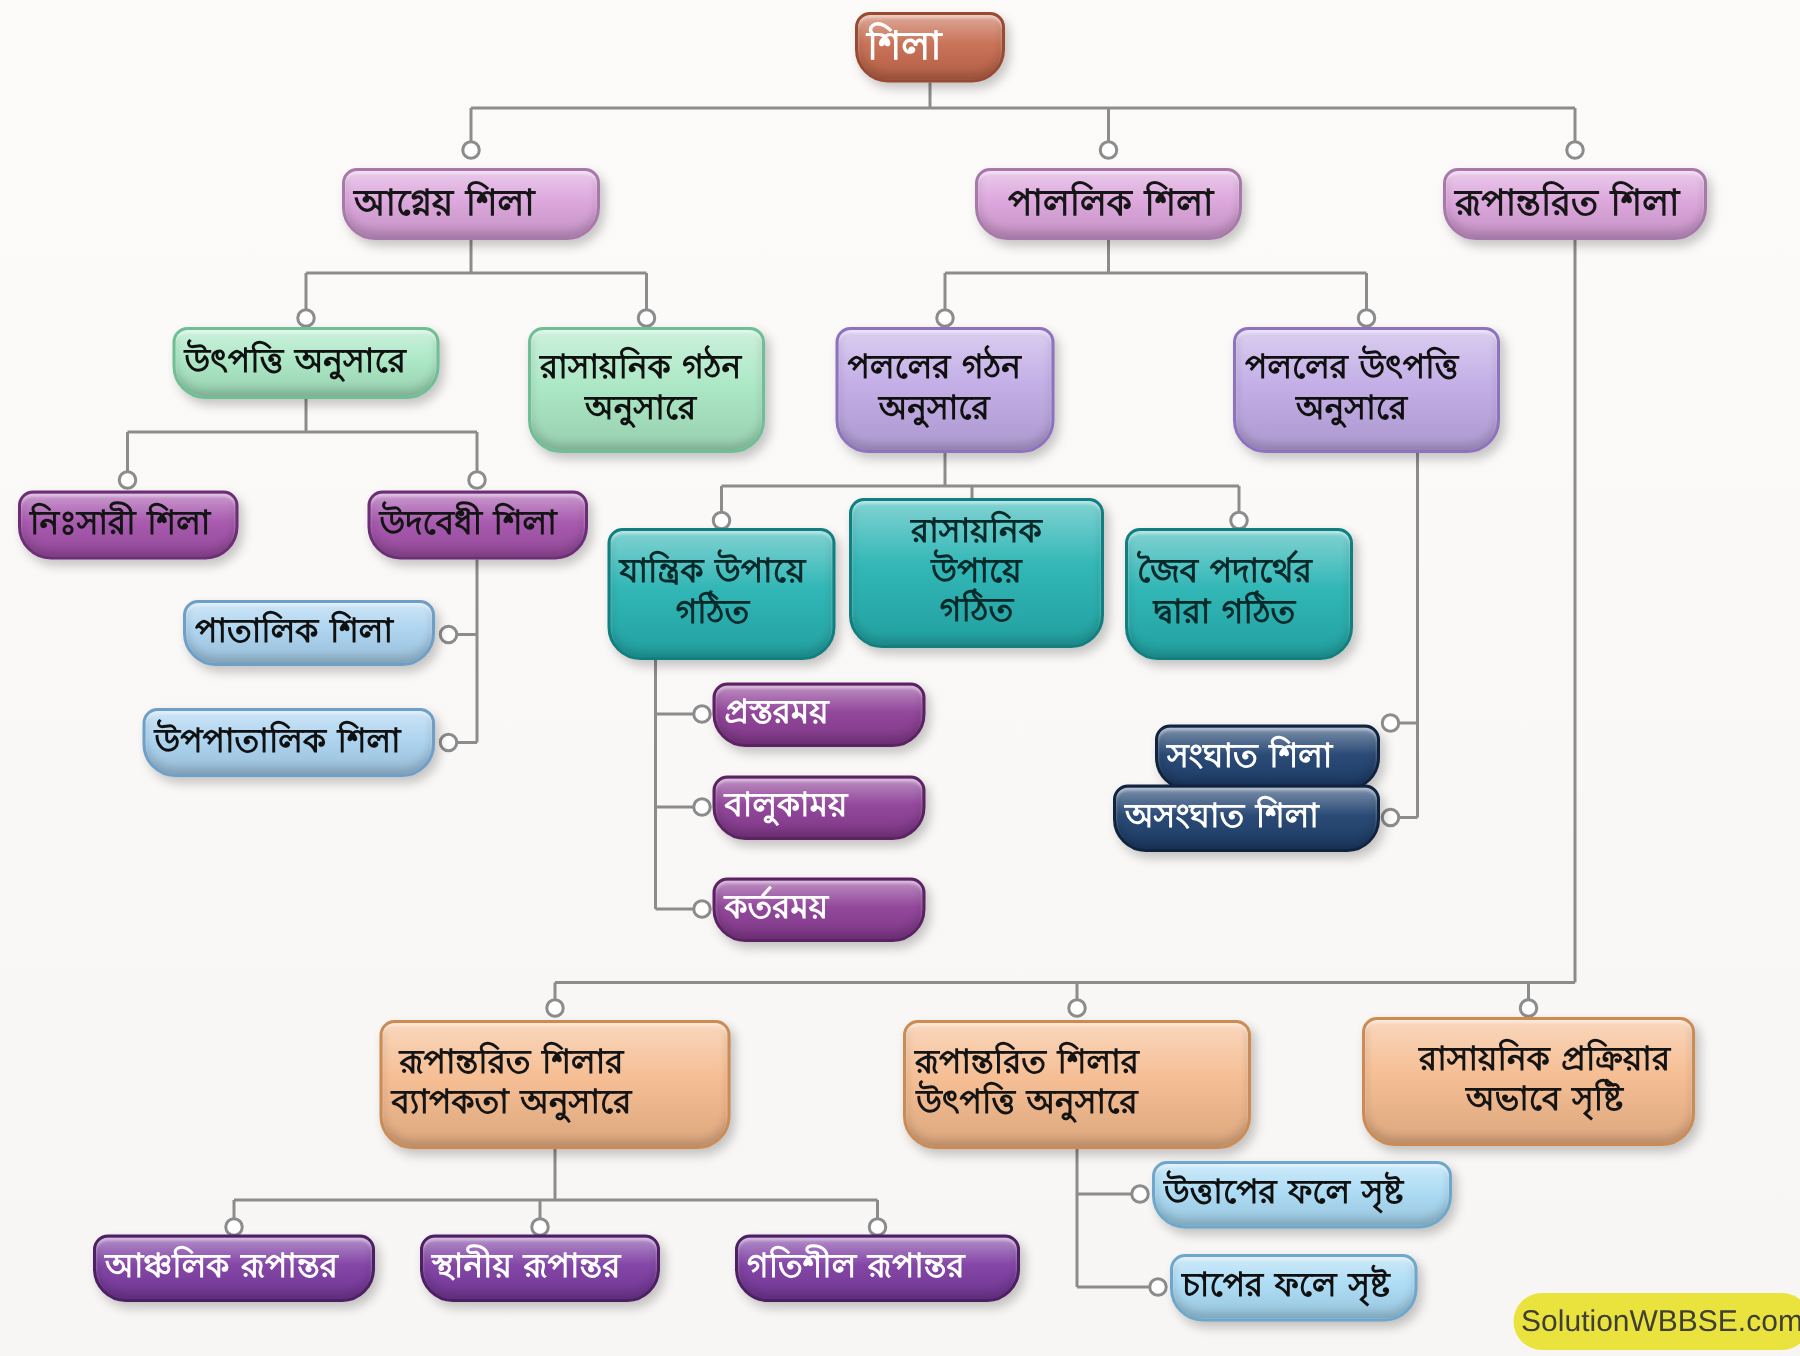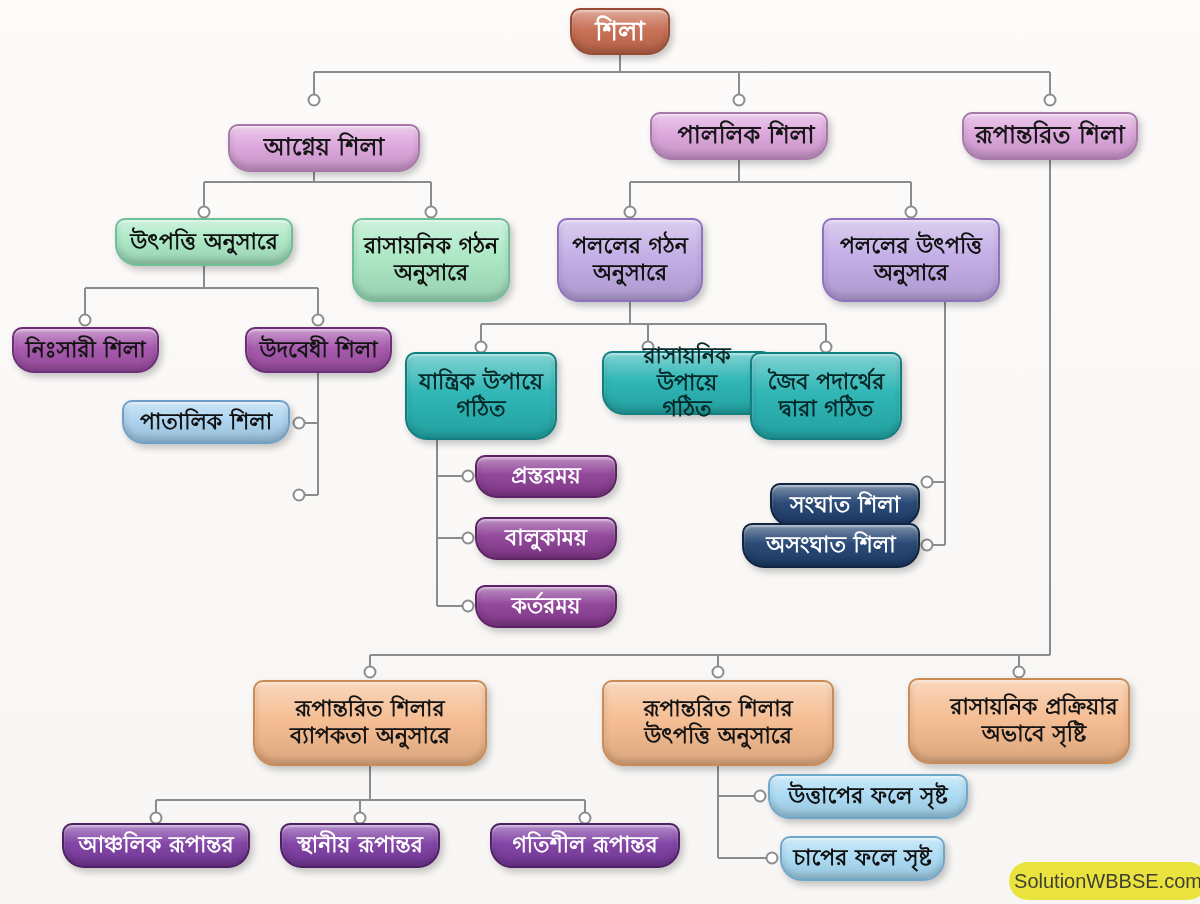--- a/index.html
+++ b/index.html
@@ -7,21 +7,21 @@
     width:1200px;height:904px;overflow:hidden;
     font-family:"DejaVu Sans",sans-serif;
     background:#fbfaf8;
     position:relative;
   }
   #stage{position:relative;width:1200px;height:904px;
     background:linear-gradient(180deg,#fcfbfa 0%,#f7f6f4 100%);}
   #connector-svg{position:absolute;left:0;top:0;z-index:1;}
   .node{
     position:absolute;z-index:2;
-    display:flex;align-items:center;justify-content:center;
+    display:flex;align-items:center;justify-content:flex-start;
     text-align:center;font-weight:bold;
     white-space:pre-line;line-height:1.22;
     border-radius:10px 10px 22px 22px;
     border-style:solid;border-width:2px;
     box-sizing:border-box;
     background-image:linear-gradient(180deg,rgba(255,255,255,.42),rgba(255,255,255,.06) 45%,rgba(0,0,0,.10));
     box-shadow:inset 0 2px 2px rgba(255,255,255,.45), inset 0 -4px 6px rgba(0,0,0,.16), 3px 4px 7px rgba(0,0,0,.22);
     padding:2px 6px;
   }
   #watermark{
@@ -110,36 +110,37 @@
       <circle cx="360" cy="818" r="5.5" fill="#ffffff" stroke="#8c8c8c" stroke-width="2"></circle>
       <circle cx="585" cy="818" r="5.5" fill="#ffffff" stroke="#8c8c8c" stroke-width="2"></circle>
       <circle cx="760" cy="796" r="5.5" fill="#ffffff" stroke="#8c8c8c" stroke-width="2"></circle>
       <circle cx="772" cy="858" r="5.5" fill="#ffffff" stroke="#8c8c8c" stroke-width="2"></circle>
     </svg>
 
   <div id="watermark" style="background-color: rgb(235, 227, 61); color: rgb(63, 63, 53);">
     <span>SolutionWBBSE.com</span>
   </div>
 <div class="node" style="left: 570px; top: 8px; width: 100px; height: 47px; background-color: rgb(198, 106, 78); border-color: rgb(154, 74, 49); color: rgb(255, 255, 255); font-size: 26px;"><span>শিলা</span></div>
-    <div class="node" style="left: 228px; top: 112px; width: 192px; height: 48px; background-color: rgb(219, 163, 219); border-color: rgb(168, 120, 170); color: rgb(22, 22, 22); font-size: 24px; margin-top: 12px;"><span>আগ্নেয় শিলা</span></div>
+    <div class="node" style="left: 228px; top: 112px; width: 172px; height: 48px; background-color: rgb(219, 163, 219); border-color: rgb(168, 120, 170); color: rgb(22, 22, 22); font-size: 24px;"><span>আগ্নেয় শিলা</span></div>
     <div class="node" style="left: 650px; top: 112px; width: 178px; height: 48px; background-color: rgb(219, 163, 219); border-color: rgb(168, 120, 170); color: rgb(22, 22, 22); font-size: 24px; padding-left: 20px;"><span>পাললিক শিলা</span></div>
     <div class="node" style="left: 962px; top: 112px; width: 176px; height: 48px; background-color: rgb(219, 163, 219); border-color: rgb(168, 120, 170); color: rgb(22, 22, 22); font-size: 24px;"><span>রূপান্তরিত শিলা</span></div>
     <div class="node" style="left: 115px; top: 218px; width: 178px; height: 48px; background-color: rgb(168, 231, 195); border-color: rgb(111, 191, 150); color: rgb(16, 16, 16); font-size: 22px;"><span>উৎপত্তি অনুসারে</span></div>
     <div class="node" style="left: 352px; top: 218px; width: 158px; height: 84px; background-color: rgb(168, 231, 195); border-color: rgb(111, 191, 150); color: rgb(16, 16, 16); font-size: 22px;"><span>রাসায়নিক গঠন
 অনুসারে</span></div>
     <div class="node" style="left: 557px; top: 218px; width: 146px; height: 84px; background-color: rgb(192, 170, 229); border-color: rgb(142, 114, 192); color: rgb(16, 16, 16); font-size: 22px;"><span>পললের গঠন
 অনুসারে</span></div>
     <div class="node" style="left: 822px; top: 218px; width: 178px; height: 84px; background-color: rgb(192, 170, 229); border-color: rgb(142, 114, 192); color: rgb(16, 16, 16); font-size: 22px;"><span>পললের উৎপত্তি
 অনুসারে</span></div>
     <div class="node" style="left: 12px; top: 327px; width: 147px; height: 46px; background-color: rgb(163, 81, 170); border-color: rgb(110, 46, 119); color: rgb(20, 20, 20); font-size: 22px;"><span>নিঃসারী শিলা</span></div>
     <div class="node" style="left: 245px; top: 327px; width: 147px; height: 46px; background-color: rgb(163, 81, 170); border-color: rgb(110, 46, 119); color: rgb(20, 20, 20); font-size: 22px;"><span>উদবেধী শিলা</span></div>
     <div class="node" style="left: 122px; top: 400px; width: 168px; height: 44px; background-color: rgb(169, 210, 239); border-color: rgb(109, 159, 201); color: rgb(16, 16, 16); font-size: 22px;"><span>পাতালিক শিলা</span></div>
+    <div class="node" style="left: 95px; top: 472px; width: 195px; height: 46px; background-color: rgb(169, 210, 239); border-color: rgb(109, 159, 201); color: rgb(16, 16, 16); font-size: 22px;"><span>উপপাতালিক শিলা</span></div>
     <div class="node" style="left: 405px; top: 352px; width: 152px; height: 88px; background-color: rgb(38, 178, 178); border-color: rgb(17, 127, 128); color: rgb(6, 42, 42); font-size: 22px;"><span>যান্ত্রিক উপায়ে
 গঠিত</span></div>
-    <div class="node" style="left: 566px; top: 351px; width: 170px; height: 64px; background-color: rgb(38, 178, 178); border-color: rgb(17, 127, 128); color: rgb(6, 42, 42); font-size: 22px; margin-left: 36px;"><span>রাসায়নিক উপায়ে
+    <div class="node" style="left: 566px; top: 332px; width: 170px; height: 100px; background-color: rgb(38, 178, 178); border-color: rgb(17, 127, 128); color: rgb(6, 42, 42); font-size: 22px;"><span>রাসায়নিক উপায়ে
 গঠিত</span></div>
     <div class="node" style="left: 750px; top: 352px; width: 152px; height: 88px; background-color: rgb(38, 178, 178); border-color: rgb(17, 127, 128); color: rgb(6, 42, 42); font-size: 22px;"><span>জৈব পদার্থের
 দ্বারা গঠিত</span></div>
     <div class="node" style="left: 475px; top: 455px; width: 142px; height: 43px; background-color: rgb(140, 61, 149); border-color: rgb(92, 34, 99); color: rgb(255, 255, 255); font-size: 22px;"><span>প্রস্তরময়</span></div>
     <div class="node" style="left: 475px; top: 517px; width: 142px; height: 43px; background-color: rgb(140, 61, 149); border-color: rgb(92, 34, 99); color: rgb(255, 255, 255); font-size: 22px;"><span>বালুকাময়</span></div>
     <div class="node" style="left: 475px; top: 585px; width: 142px; height: 43px; background-color: rgb(140, 61, 149); border-color: rgb(92, 34, 99); color: rgb(255, 255, 255); font-size: 22px;"><span>কর্তরময়</span></div>
     <div class="node" style="left: 770px; top: 483px; width: 150px; height: 44px; background-color: rgb(30, 64, 110); border-color: rgb(16, 36, 63); color: rgb(255, 255, 255); font-size: 22px;"><span>সংঘাত শিলা</span></div>
     <div class="node" style="left: 742px; top: 523px; width: 178px; height: 45px; background-color: rgb(30, 64, 110); border-color: rgb(16, 36, 63); color: rgb(255, 255, 255); font-size: 22px;"><span>অসংঘাত শিলা</span></div>
     <div class="node" style="left: 253px; top: 680px; width: 234px; height: 86px; background-color: rgb(245, 186, 141); border-color: rgb(203, 139, 83); color: rgb(20, 20, 20); font-size: 22px;"><span>রূপান্তরিত শিলার
 ব্যাপকতা অনুসারে</span></div>

